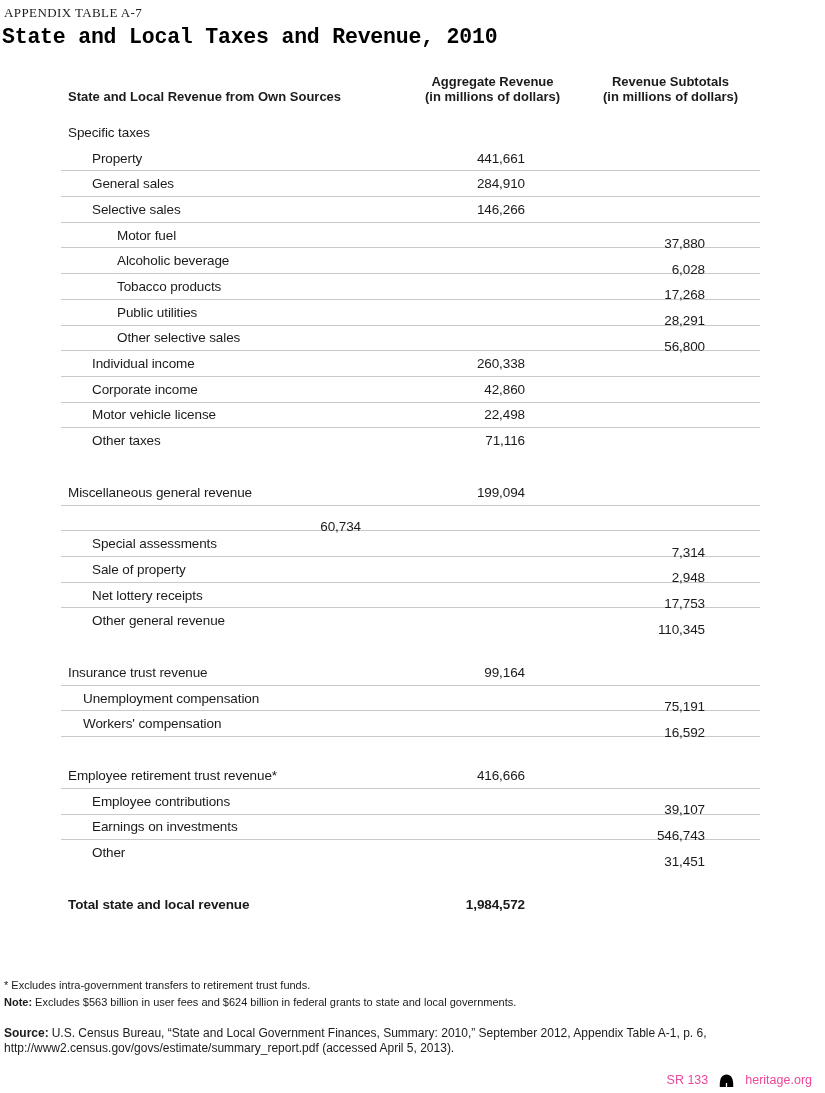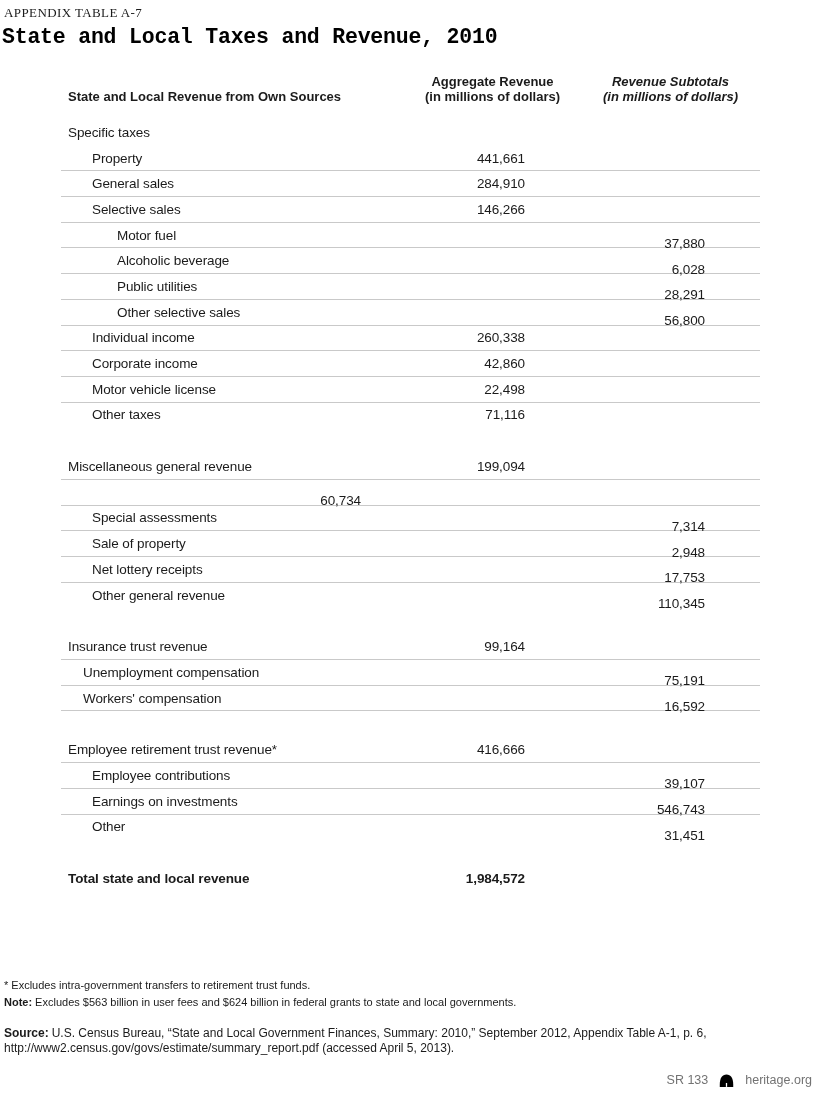--- a/index.html
+++ b/index.html
@@ -15,21 +15,21 @@
   }
   .page-title {
     position:absolute; top:25px; left:2px;
     font-size:21.5px; font-weight:bold; letter-spacing:-0.2px; color:#000;font-family:Liberation Mono, monospace;
   }
   
   .col-headers { position:absolute; top:70px; left:0; width:825px; height:34px; }
   .col-headers .h { position:absolute; bottom:0; font-weight:bold; font-size:13px; line-height:14.5px; }
   .h-col1 { left:68px; width:350px; text-align:left; }
   .h-col2 { left:400px; width:185px; text-align:center; }
-  .h-col3 { left:578px; width:185px; text-align:center;font-style:italic; }
+  .h-col3 { left:578px; width:185px; text-align:center; }
   
   .table-body { position:absolute; top:120px; left:61px; width:699px; }
   .section + .section { margin-top:26px; }
   .row {
     display:flex; align-items:center; height:25.7px;
     font-size:13.5px; letter-spacing:-0.1px;
     border-bottom:1px solid transparent;
   }
   .row.rule { border-bottom-color:#c9c9c9; }
   .row.bold { font-weight:bold; }
@@ -40,21 +40,21 @@
   .lvl3 .lbl { padding-left:56px; }
   .agg { width:120px; text-align:right; white-space:nowrap; }
   .sub { width:180px; text-align:right; white-space:nowrap;margin-top:17px; }
   
   .footnotes { position:absolute; left:4px; top:977px; font-size:11px; line-height:17px; width:790px; }
   .source-block { position:absolute; left:4px; top:1026px; font-size:12px; line-height:15px; width:766px; }
   .fn-label { font-weight:bold; margin-right:3px; }
   
   .footer {
     position:absolute; top:1072px; right:13px; height:16px;
-    display:flex; align-items:center; gap:10px; font-size:12.5px; color:#737373;
+    display:flex; align-items:center; gap:10px; font-size:12.5px; color:#ec4899;
   }
   .bell { display:inline-block; width:17px; height:15px; }
 </style>
 </head>
 <body>
 
 <div class="page">
 
   <div class="appendix-label">APPENDIX TABLE A-7</div>
   <h1 class="page-title">State and Local Taxes and Revenue, 2010</h1>
@@ -97,20 +97,25 @@
           <span class="lbl">Motor fuel</span>
           <span class="agg"></span>
           <span class="sub">37,880</span>
         </div>
         <div class="row lvl3 rule">
           <span class="lbl">Alcoholic beverage</span>
           <span class="agg"></span>
           <span class="sub">6,028</span>
         </div>
         <div class="row lvl3 rule">
+          <span class="lbl">Tobacco products</span>
+          <span class="agg"></span>
+          <span class="sub">17,268</span>
+        </div>
+        <div class="row lvl3 rule">
           <span class="lbl">Public utilities</span>
           <span class="agg"></span>
           <span class="sub">28,291</span>
         </div>
         <div class="row lvl3 rule">
           <span class="lbl">Other selective sales</span>
           <span class="agg"></span>
           <span class="sub">56,800</span>
         </div>
         <div class="row lvl2 rule">

